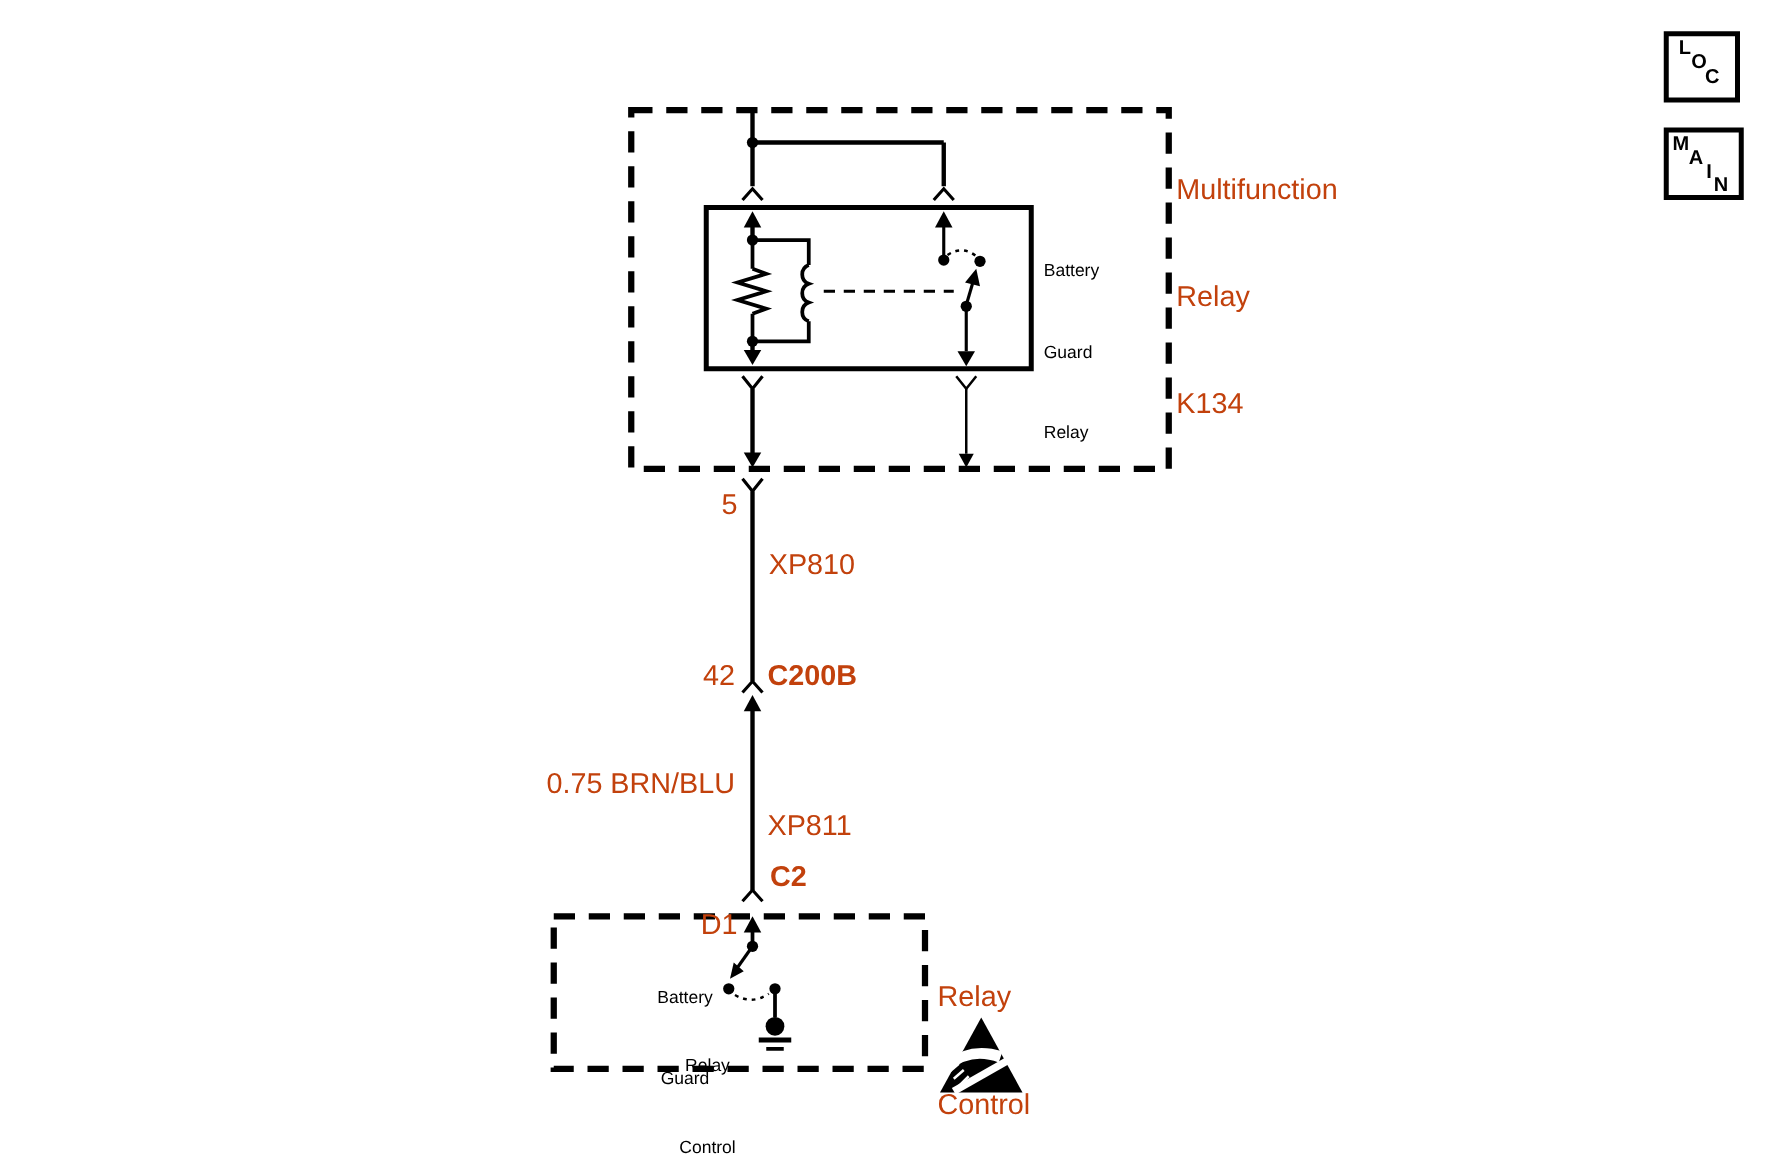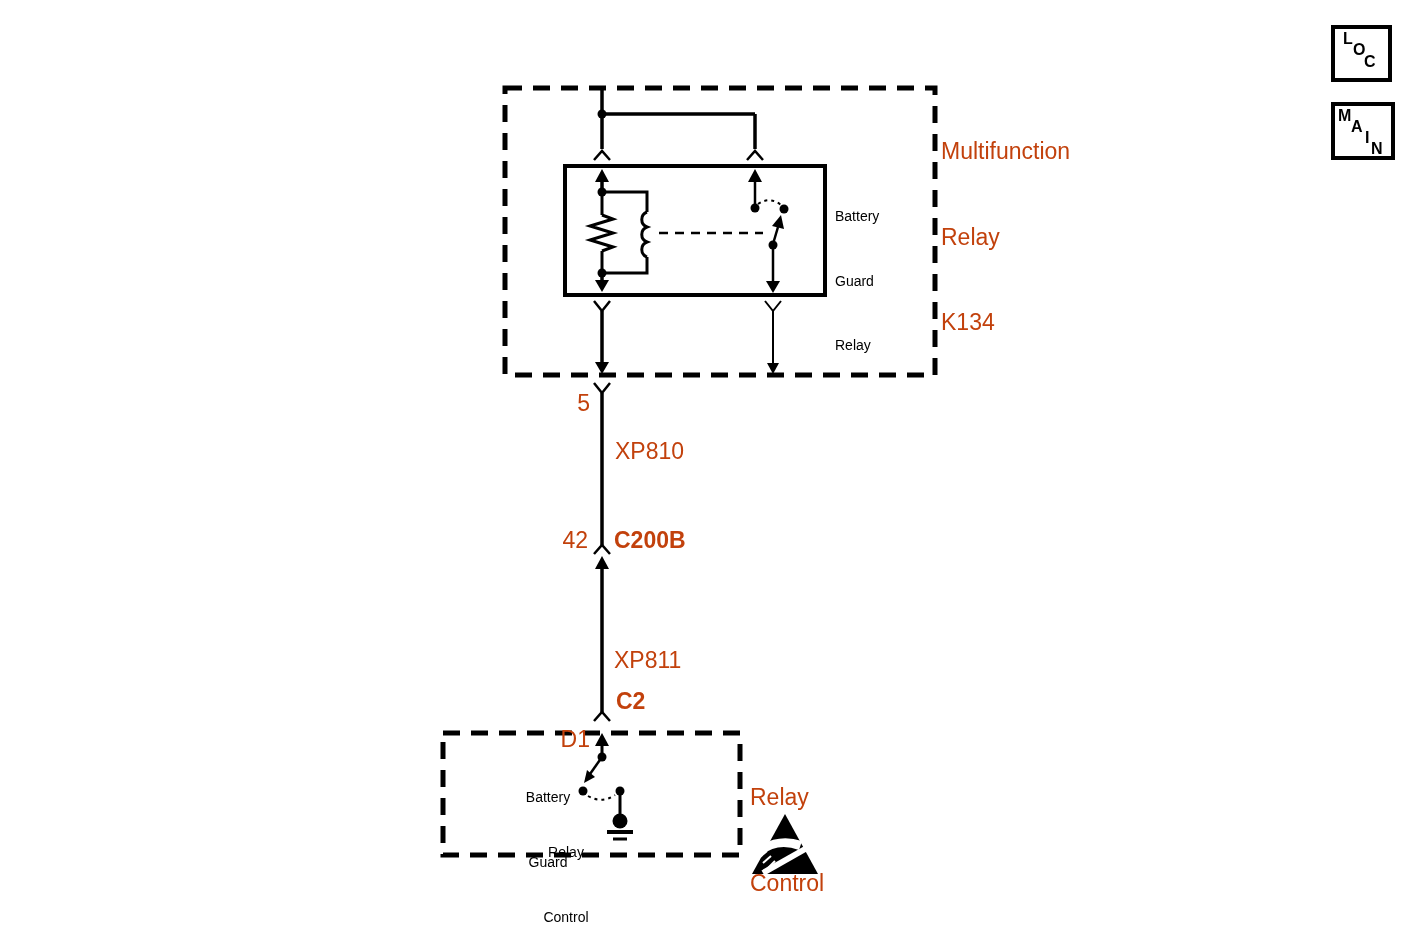--- a/index.html
+++ b/index.html
@@ -138,20 +138,21 @@
     <div>Relay</div>
   </div>
 
   <div class="lbl r" style="left:538px;top:389px;width:52px;">5</div>
 
   <div class="lbl" style="left:615px;top:437px;">XP810</div>
 
   <div class="lbl r" style="left:536px;top:526px;width:52px;">42</div>
   <div class="lbl" style="left:614px;top:526px;font-weight:bold;">C200B</div>
 
+  <div class="lbl r" style="left:388px;top:612px;width:200px;">0.75 BRN/BLU</div>
   <div class="lbl" style="left:614px;top:612px;margin-top:34px;">XP811</div>
 
   <div class="lbl r" style="left:538px;top:725px;width:52px;">D1</div>
   <div class="lbl" style="left:616px;top:687px;font-weight:bold;">C2</div>
 
   <div class="lbl" style="left:750px;top:726px;">
     <div>Relay</div>
     <div>Control</div>
     
   </div>

